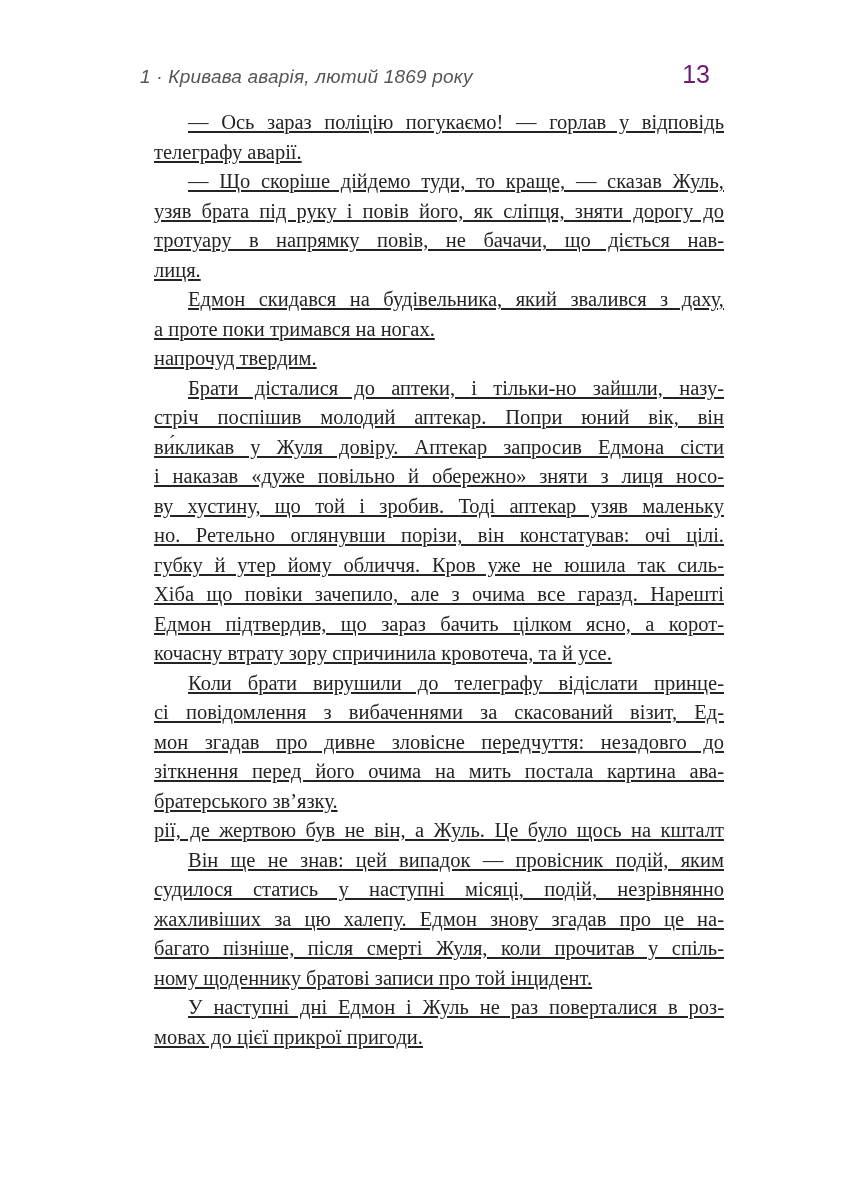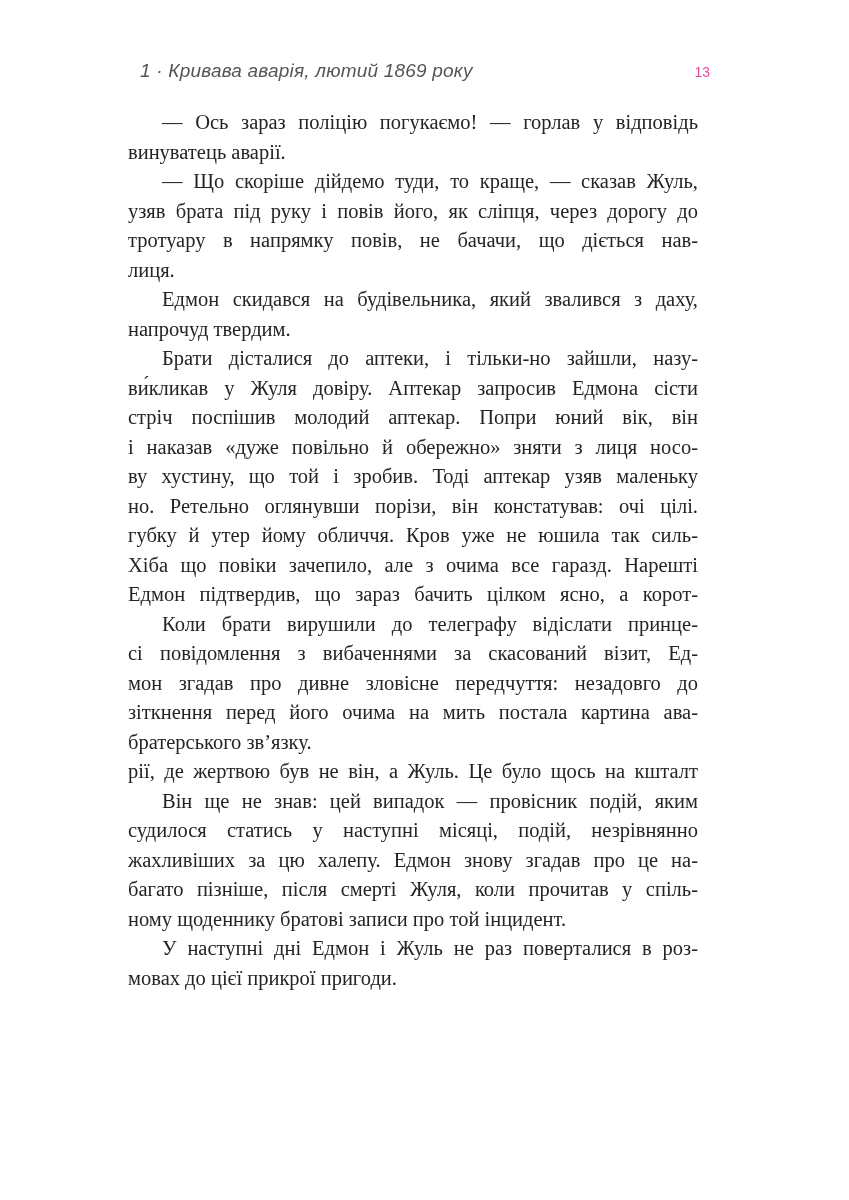--- a/index.html
+++ b/index.html
@@ -29,32 +29,33 @@
     color: #555555;
   }
 
   .running-head-title {
     font-style: italic;
     font-size: 19px;
     letter-spacing: 0.2px;
   }
 
   .page-number {
-    font-size: 14px;
-    color: #ec4899;
+    font-size: 25px;
+    color: #701a75;
   }
 
   .body-text {
     position: absolute;
     top: 108px;
-    left: 128px;
+    left: 154px;
     width: 570px;
     color: #242424;
     font-size: 20.5px;
     line-height: 29.5px;
+    text-decoration: underline;
   }
 
   .paragraph { }
 
   .line {
     text-align: justify;
     text-align-last: justify;
     overflow: hidden;
     white-space: nowrap;
   }
@@ -74,44 +75,46 @@
 <div class="book-page">
 
   <div class="running-header">
     <span class="running-head-title">1 · Кривава аварія, лютий 1869 року</span>
     <span class="page-number">13</span>
   </div>
 
   <div class="body-text" id="body-text">
       <div class="paragraph">
         <div class="line first">— Ось зараз поліцію погукаємо! — горлав у відповідь</div>
-        <div class="line last">винуватець аварії.</div>
+        <div class="line last">телеграфу аварії.</div>
       </div>
       <div class="paragraph">
         <div class="line first">— Що скоріше дійдемо туди, то краще, — сказав Жуль,</div>
-        <div class="line">узяв брата під руку і повів його, як сліпця, через дорогу до</div>
+        <div class="line">узяв брата під руку і повів його, як сліпця, зняти дорогу до</div>
         <div class="line">тротуару в напрямку повів, не бачачи, що діється нав-</div>
         <div class="line last">лиця.</div>
       </div>
       <div class="paragraph">
         <div class="line first">Едмон скидався на будівельника, який звалився з даху,</div>
+        <div class="line last">а проте поки тримався на ногах.</div>
       </div>
       <div class="paragraph">
         <div class="line last">напрочуд твердим.</div>
       </div>
       <div class="paragraph">
         <div class="line first">Брати дісталися до аптеки, і тільки-но зайшли, назу-</div>
+        <div class="line">стріч поспішив молодий аптекар. Попри юний вік, він</div>
         <div class="line">ви́кликав у Жуля довіру. Аптекар запросив Едмона сісти</div>
-        <div class="line">стріч поспішив молодий аптекар. Попри юний вік, він</div>
         <div class="line">і наказав «дуже повільно й обережно» зняти з лиця носо-</div>
         <div class="line">ву хустину, що той і зробив. Тоді аптекар узяв маленьку</div>
         <div class="line">но. Ретельно оглянувши порізи, він констатував: очі цілі.</div>
         <div class="line">губку й утер йому обличчя. Кров уже не юшила так силь-</div>
         <div class="line">Хіба що повіки зачепило, але з очима все гаразд. Нарешті</div>
         <div class="line">Едмон підтвердив, що зараз бачить цілком ясно, а корот-</div>
+        <div class="line last">кочасну втрату зору спричинила кровотеча, та й усе.</div>
       </div>
       <div class="paragraph">
         <div class="line first">Коли брати вирушили до телеграфу відіслати принце-</div>
         <div class="line">сі повідомлення з вибаченнями за скасований візит, Ед-</div>
         <div class="line">мон згадав про дивне зловісне передчуття: незадовго до</div>
         <div class="line">зіткнення перед його очима на мить постала картина ава-</div>
         <div class="line last">братерського зв’язку.</div>
         <div class="line">рії, де жертвою був не він, а Жуль. Це було щось на кшталт</div>
       </div>
       <div class="paragraph">

